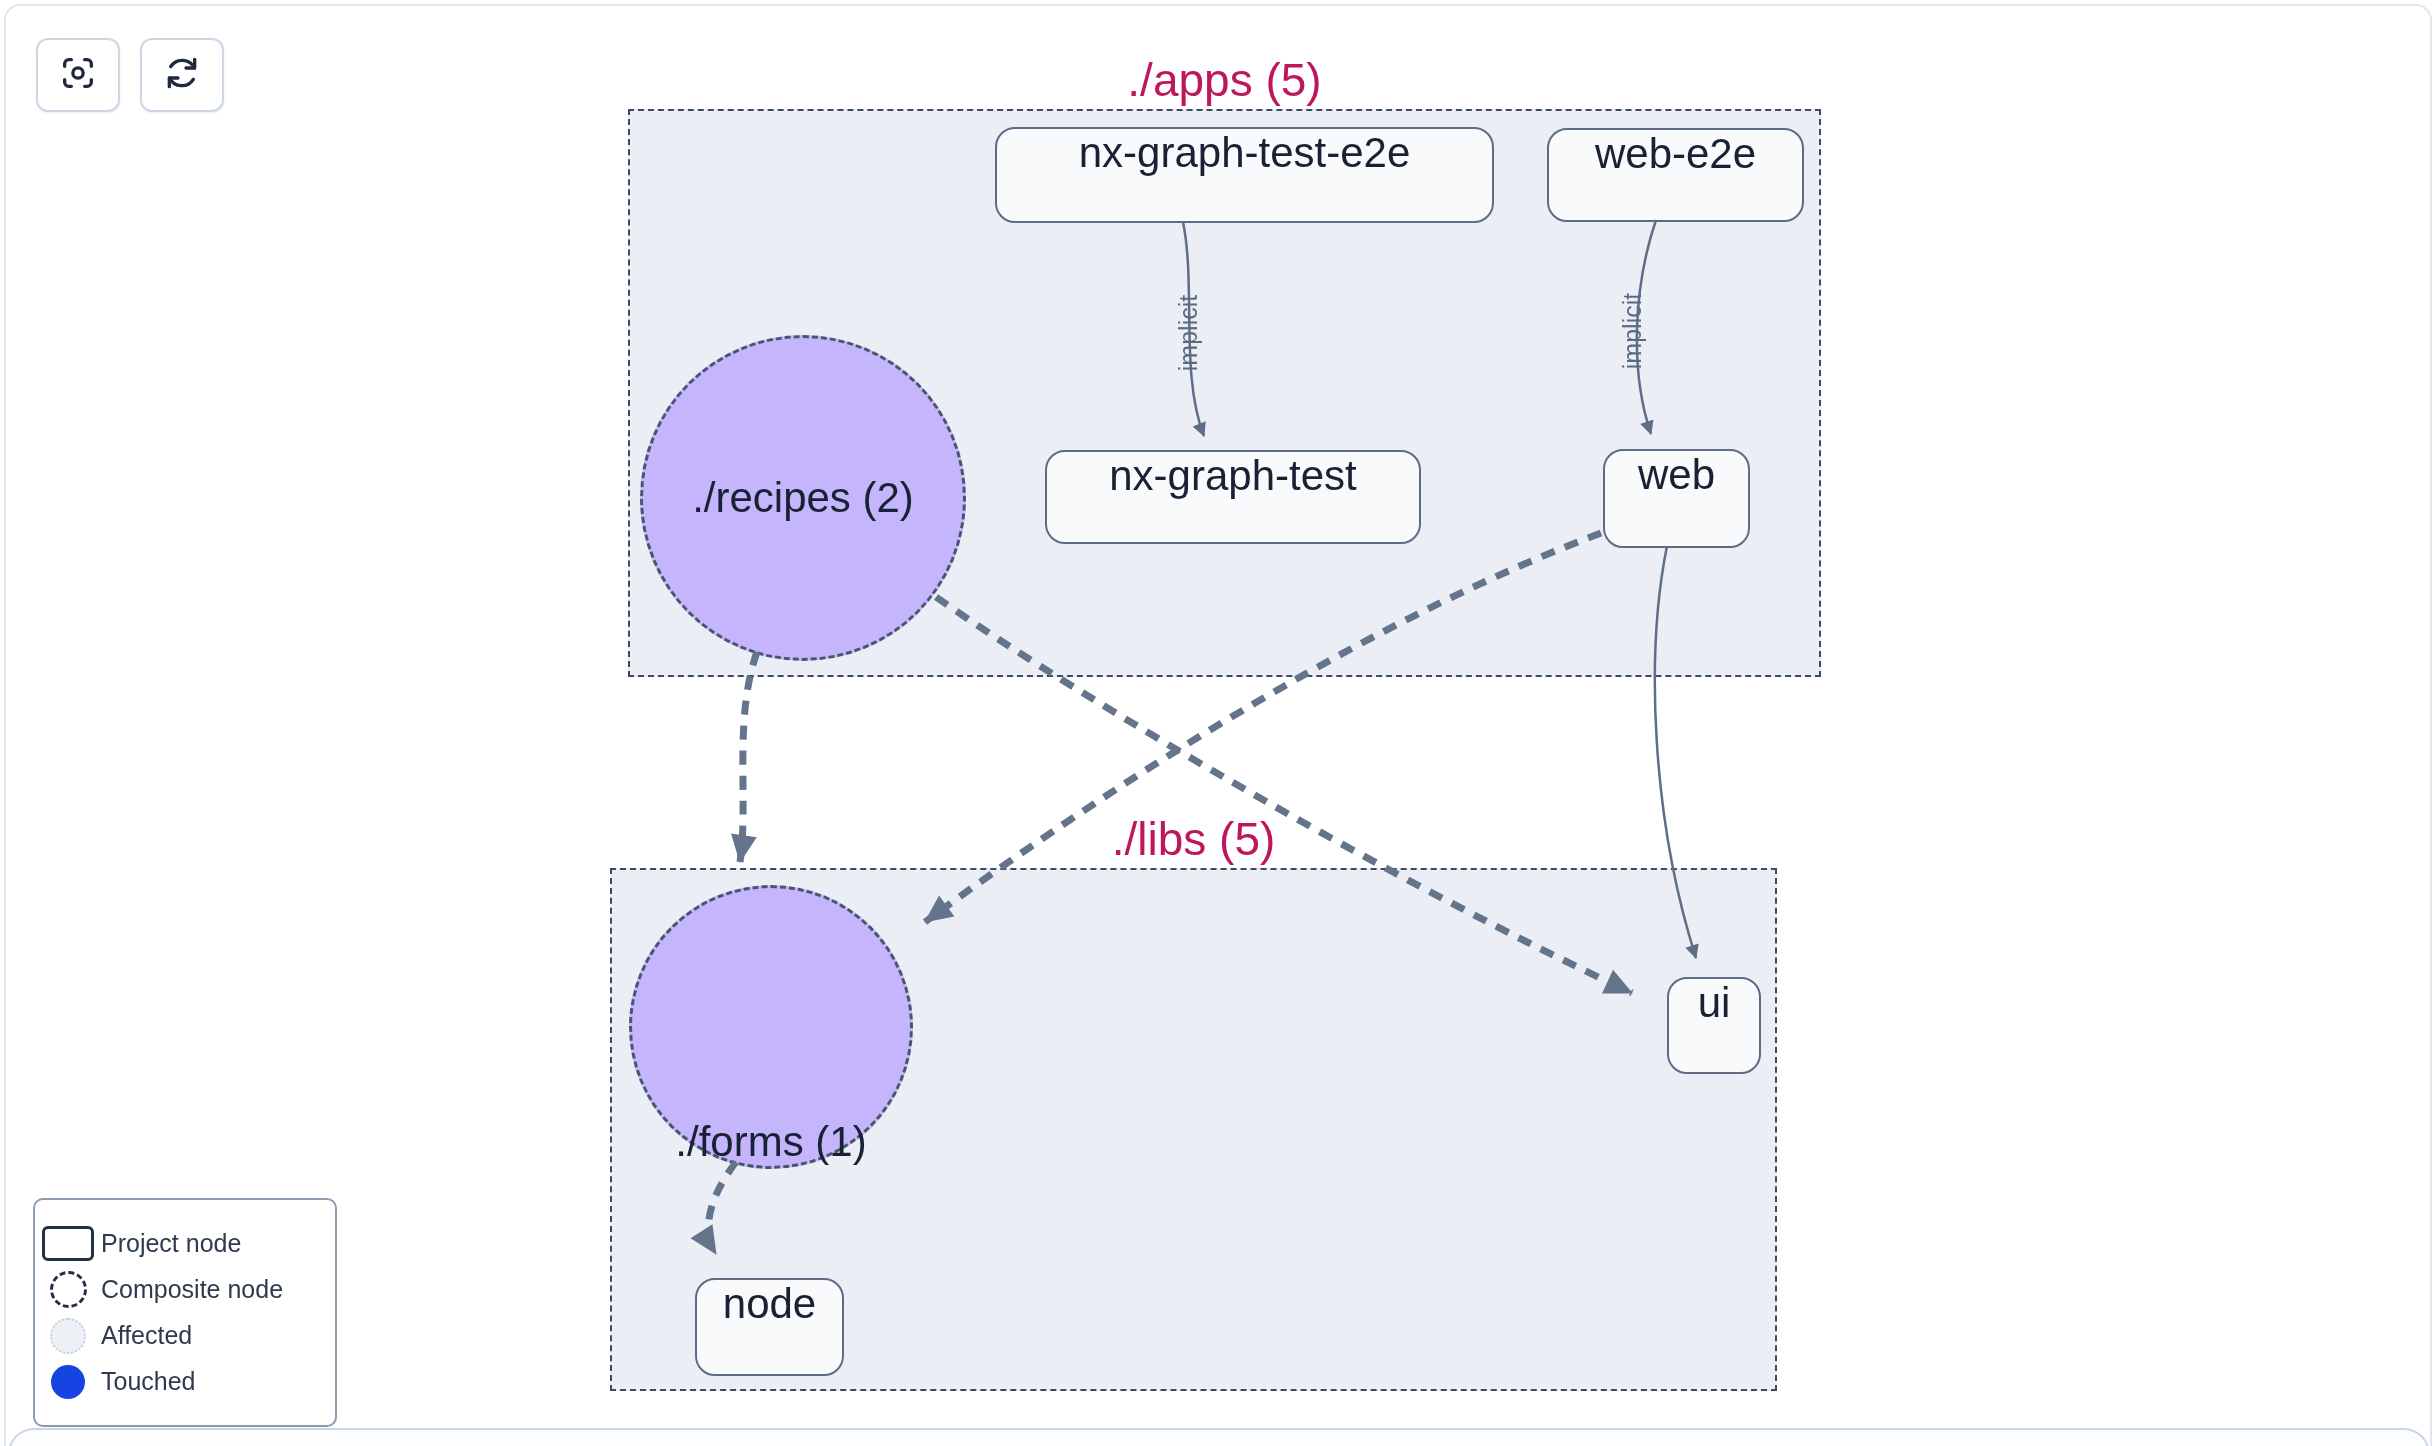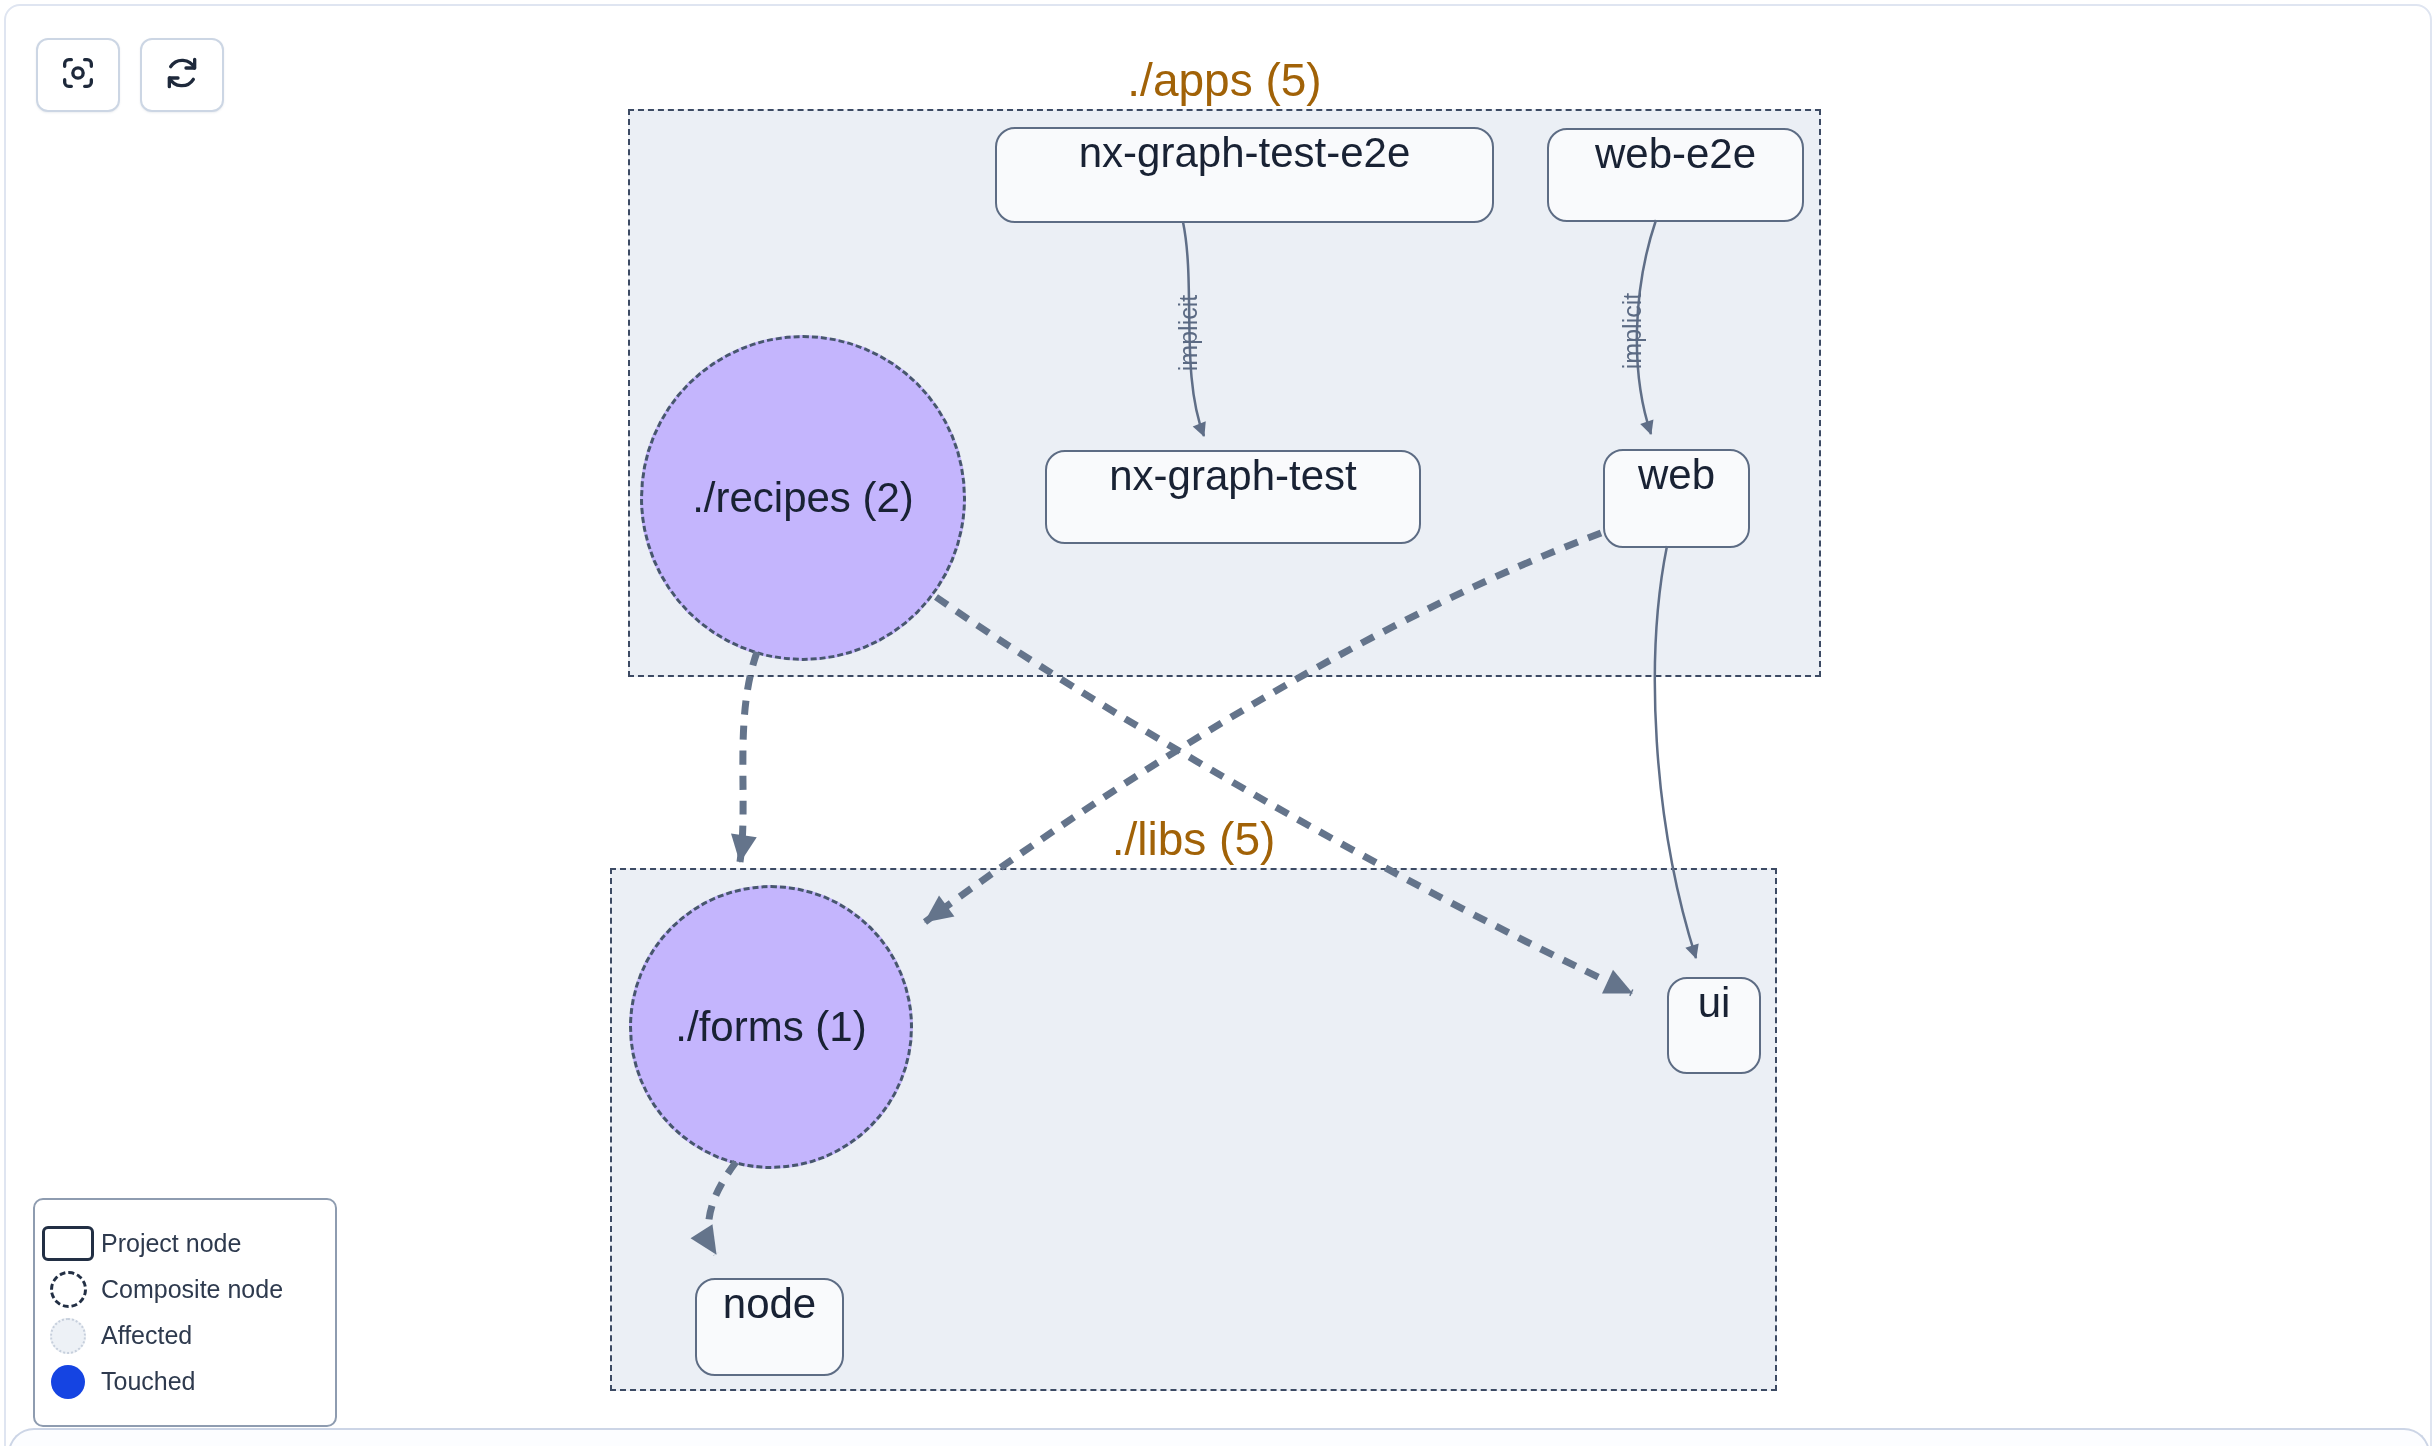--- a/index.html
+++ b/index.html
@@ -19,39 +19,39 @@
   .tool-btn{width:80px;height:70px;background:#ffffff;border:2px solid #ccd6e4;
     border-radius:12px;display:flex;align-items:center;justify-content:center;
     box-shadow:0 1px 2px rgba(100,116,139,.12);cursor:pointer;}
   .tool-btn svg{width:40px;height:40px;}
 
   
   .group{position:absolute;background:#ebeff5;border:2px dashed #3c4a63;}
   .group-apps{left:628px;top:109px;width:1189px;height:564px;}
   .group-libs{left:610px;top:868px;width:1163px;height:519px;}
   .group-label{position:absolute;top:-58px;left:0;width:100%;text-align:center;
-    font-size:46px;color:#a16207;white-space:nowrap;}
+    font-size:46px;color:#be185d;white-space:nowrap;}
 
   
   .pnode{position:absolute;display:flex;align-items:flex-start;justify-content:center;
     background:#f9fafc;border:2px solid #5d6c84;border-radius:20px;
     font-size:42px;color:#192234;z-index:3;cursor:pointer;white-space:nowrap;}
   .n-nx-graph-test-e2e{left:995px; top:127px; width:495px; height:92px;}
   .n-web-e2e        {left:1547px;top:128px;width:253px;height:90px;}
   .n-nx-graph-test  {left:1045px;top:450px;width:372px;height:90px;}
   .n-web            {left:1603px;top:449px;width:143px;height:95px;}
   .n-ui             {left:1667px;top:977px;width:90px; height:93px;}
   .n-icon           {left:695px; top:1278px;width:145px;height:94px;}
 
   
   .cnode{position:absolute;display:flex;align-items:center;justify-content:center;
     background:#c4b5fd;border:3px dashed #47566e;border-radius:50%;
     font-size:42px;color:#192234;z-index:3;cursor:pointer;white-space:nowrap;}
   .c-recipes{left:640px;top:335px;width:320px;height:320px;}
-  .c-forms  {left:629px;top:885px;width:278px;height:278px;}
+  .c-forms  {left:629px;top:885px;width:278px;height:278px;align-items:flex-end;}
 
   
   .edges{position:absolute;left:0;top:0;width:2434px;height:1446px;z-index:4;
     pointer-events:none;}
 
   
   .edge-label{position:absolute;width:120px;height:30px;line-height:30px;
     text-align:center;font-size:25px;color:#5b6a83;transform:rotate(-90deg);
     z-index:5;pointer-events:none;}
   .el-1{left:1128px;top:318px;}

